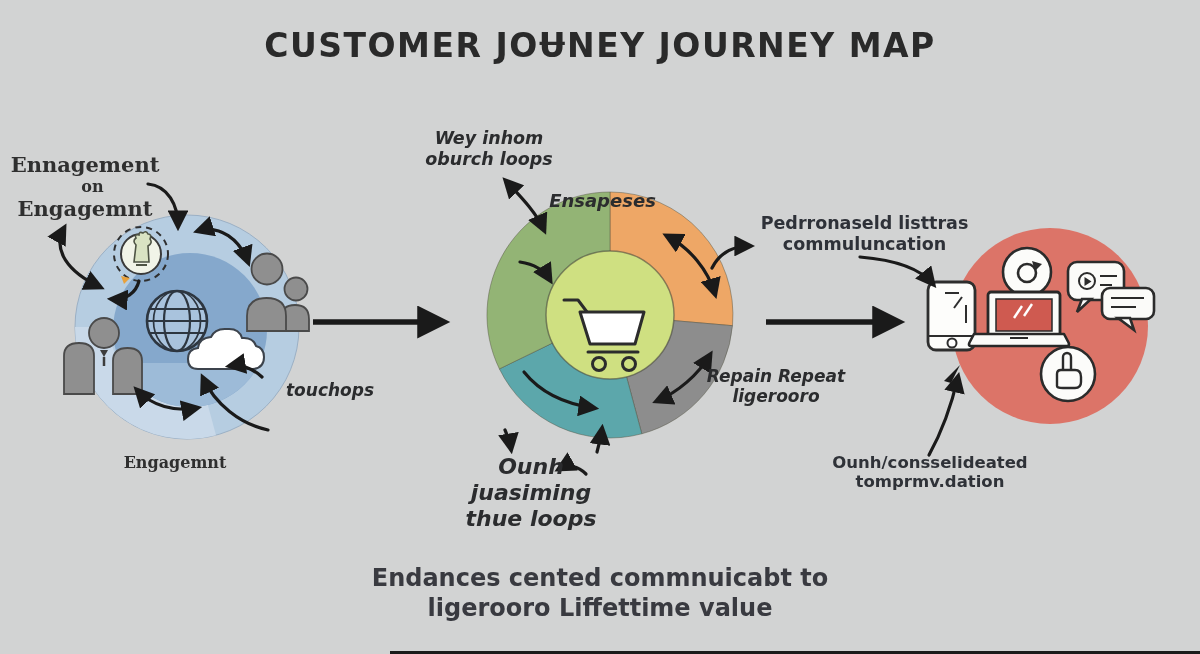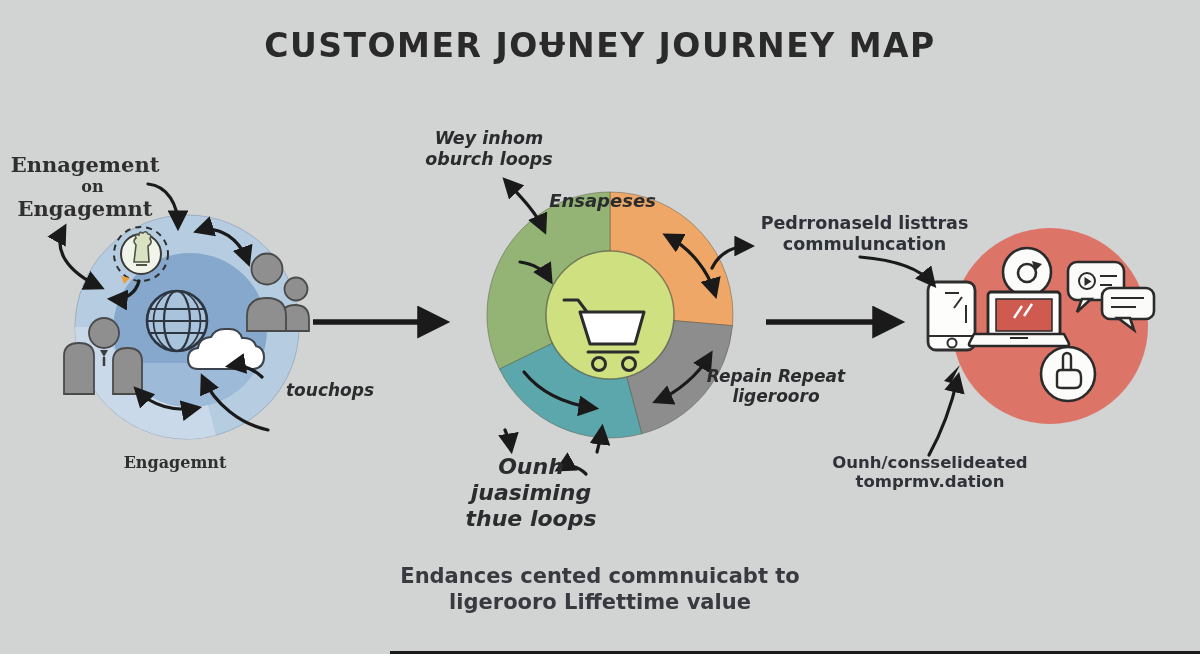--- a/index.html
+++ b/index.html
@@ -14,21 +14,21 @@
   .title{
     position:absolute;left:0;top:26px;width:1200px;text-align:center;
     font-size:33px;font-weight:700;letter-spacing:1.5px;color:#2a2a2a;
     font-family:"DejaVu Sans",sans-serif;
   }
   .serif{font-family:"DejaVu Serif",serif;font-weight:700;color:#2f2f2f;}
   .script{font-family:"DejaVu Sans",sans-serif;font-style:italic;font-weight:700;color:#2b2c2e;}
   .sans{font-family:"DejaVu Sans",sans-serif;font-weight:700;color:#2e3138;}
   .footer{
     position:absolute;left:0;top:563px;width:1200px;text-align:center;
-    font-size:21px;font-weight:700;color:#393a40;line-height:1.25;
+    font-size:24px;font-weight:700;color:#393a40;line-height:1.25;
   }
   .bottom-line{position:absolute;left:390px;right:0;bottom:0;height:3px;background:#1b1b1b;}
 </style>
 </head>
 <body>
 
 <div class="canvas" style="background: rgb(210, 211, 211); padding-left: 40px;">
 
   <svg class="art" width="1200" height="654" viewBox="0 0 1200 654">
     <defs>

